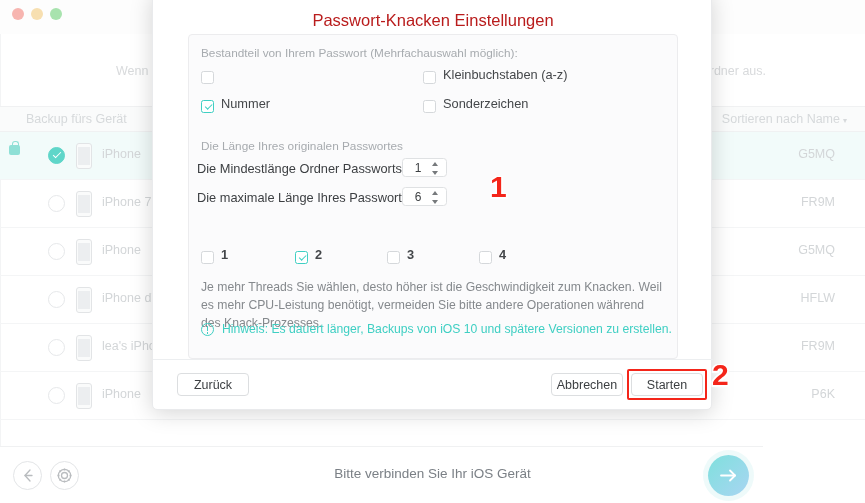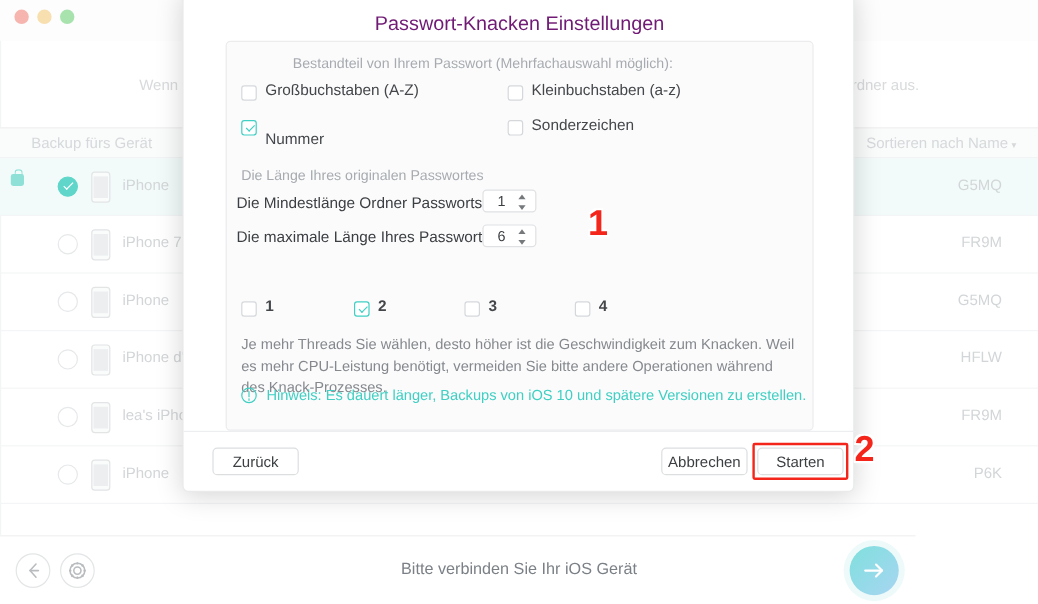--- a/index.html
+++ b/index.html
@@ -111,32 +111,32 @@
 
   
   #modal {
     position: absolute; left: 152px; top: -8px; width: 560px; height: 418px;
     background: #ffffff; border-radius: 5px;
     box-shadow: 0 3px 22px rgba(0,0,0,0.17);
     border: 1px solid #e9eaec;
   }
   #modal-title {
     position: absolute; left: 0; top: 18px; width: 560px; text-align: center;
-    font-size: 16.5px; color: #701a75; font-weight: normal;
+    font-size: 16.5px; color: #b91c1c; font-weight: normal;
   }
 
   #settings-panel {
     position: absolute; left: 35px; top: 41px; width: 490px; height: 325px;
     background: #fbfbfc; border: 1px solid #ececee; border-radius: 4px;
   }
 
   .panel-label {
     position: absolute; color: #a7abaf; font-size: 11.8px; white-space: nowrap;
   }
-  #label-component { left: 12px; top: 11px; margin-left: 43px; }
+  #label-component { left: 12px; top: 11px; }
   #label-length    { left: 12px; top: 104px; }
   #label-threads   { left: 12px; top: 190px; }
 
   
   .cbox {
     position: absolute; width: 13px; height: 13px; border-radius: 2.5px;
     border: 1px solid #d5d8db; background: #fff;
   }
   .cbox.checked { border-color: #3fcfc3; }
   .cbox .ck {
@@ -147,21 +147,21 @@
   .cbox.checked .ck { display: block; }
   .cb-label {
     position: absolute; font-size: 12.8px; color: #44474a; white-space: nowrap;
   }
 
   #cb-upper   { left: 12px;  top: 36px; }
   #lb-upper   { left: 32px;  top: 32px; }
   #cb-lower   { left: 234px; top: 36px; }
   #lb-lower   { left: 254px; top: 32px; }
   #cb-number  { left: 12px;  top: 65px; }
-  #lb-number  { left: 32px;  top: 73px; }
+  #lb-number  { left: 32px;  top: 61px; }
   #cb-special { left: 234px; top: 65px; }
   #lb-special { left: 254px; top: 61px; }
 
   .len-label {
     position: absolute; font-size: 12.8px; color: #3c3f42; white-space: nowrap;
   }
   #len-min-label { left: 8px; top: 126px; }
   #len-max-label { left: 8px; top: 155px; }
 
   .spinner {
@@ -356,21 +356,20 @@
 
 <div id="modal">
 
   <div id="modal-title">Passwort-Knacken Einstellungen</div>
 
   <div id="settings-panel">
 
     <div class="panel-label" id="label-component">Bestandteil von Ihrem Passwort (Mehrfachauswahl möglich):</div>
 
     <div class="cbox" id="cb-upper"></div>
-    <div class="cb-label" id="lb-upper">Großbuchstaben (A-Z)</div>
 
     <div class="cbox" id="cb-lower"></div>
     <div class="cb-label" id="lb-lower">Kleinbuchstaben (a-z)</div>
 
     <div class="cbox checked" id="cb-number">
         <span class="ck"></span>
       </div>
     <div class="cb-label" id="lb-number">Nummer</div>
 
     <div class="cbox" id="cb-special"></div>

